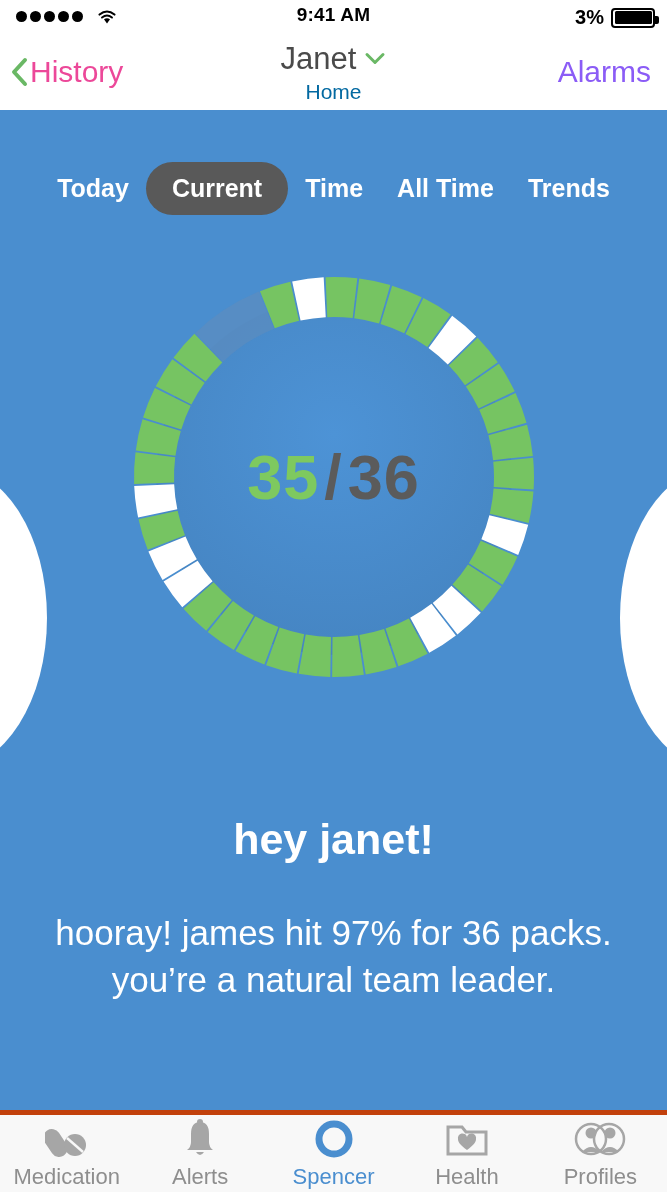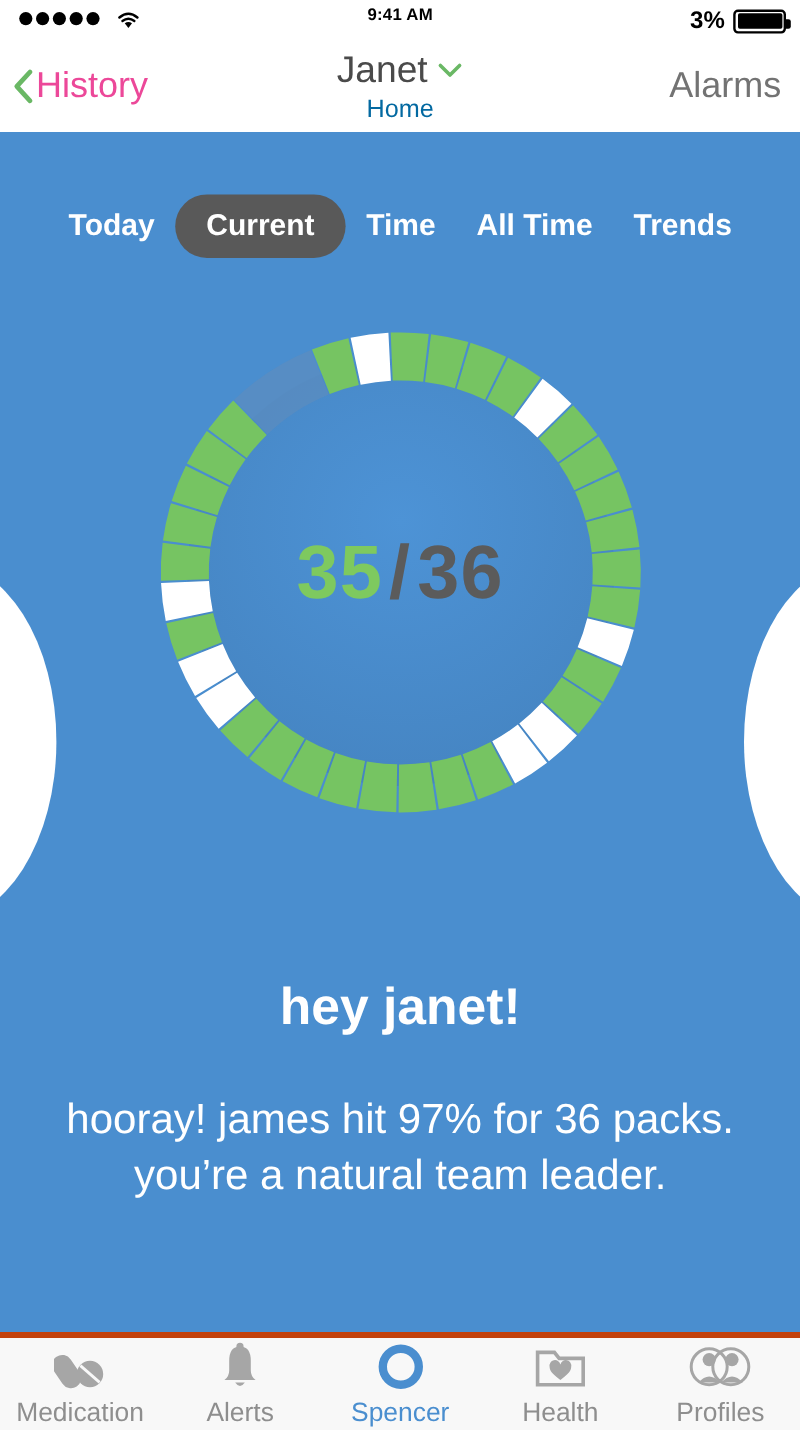--- a/index.html
+++ b/index.html
@@ -15,21 +15,21 @@
   
   .statusbar{
     position:absolute; top:0; left:0; width:667px; height:34px;
     background:#ffffff; color:#000;
   }
   .sb-left{ position:absolute; left:16px; top:8px; display:flex; align-items:center; gap:6px; }
   .dot{ width:11px; height:11px; border-radius:50%; background:#000; display:inline-block; }
   .wifi{ width:22px; height:16px; position:relative; margin-left:4px; }
   .sb-time{
     position:absolute; left:0; right:0; top:4px; text-align:center;
-    font-size:14px; font-weight:bold; letter-spacing:.2px;
+    font-size:19px; font-weight:bold; letter-spacing:.2px;
   }
   .sb-right{ position:absolute; right:12px; top:6px; display:flex; align-items:center; gap:7px; }
   .sb-batt-txt{ font-size:20px; font-weight:bold; }
   .batt{
     width:44px; height:20px; border:2.5px solid #000; border-radius:4px;
     position:relative; background:#fff;
   }
   .batt::after{
     content:""; position:absolute; right:-6px; top:6px; width:4px; height:8px;
     background:#000; border-radius:0 2px 2px 0;
@@ -42,21 +42,21 @@
     background:#ffffff;
   }
   .nav-back{
     position:absolute; left:10px; top:50%; transform:translateY(-50%);
     display:flex; align-items:center; gap:2px;
     color:#ec4899; font-size:30px; cursor:pointer;
   }
   .chev-left{ width:18px; height:30px; position:relative; }
   .nav-right{
     position:absolute; right:16px; top:50%; transform:translateY(-50%);
-    color:#737373; font-size:30px; cursor:pointer;
+    color:#8b5cf6; font-size:30px; cursor:pointer;
   }
   .nav-center{
     position:absolute; left:0; right:0; top:50%; transform:translateY(-50%);
     text-align:center; line-height:1;
   }
   .nav-title-row{ display:flex; align-items:center; justify-content:center; gap:8px; }
   .nav-title{ font-size:31px; color:#4a4a4a; }
   .chev-down{ width:22px; height:14px; }
   .nav-sub{ font-size:21px; color:#0369a1; margin-top:7px; }
 

